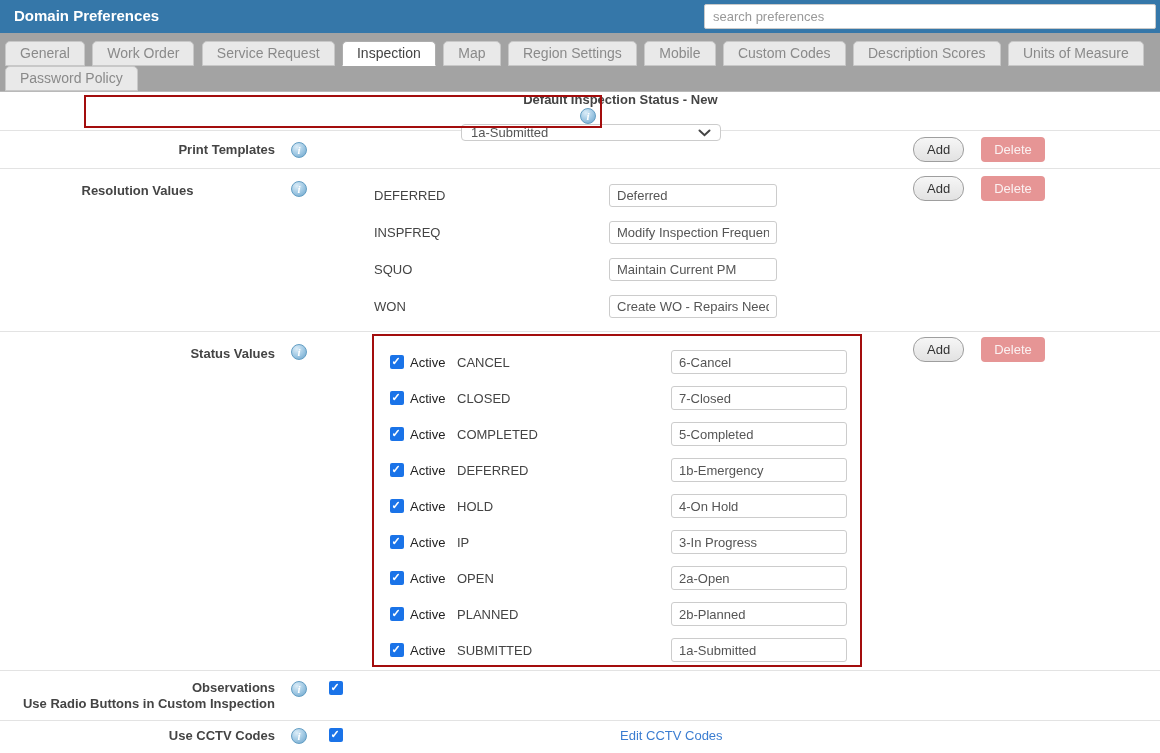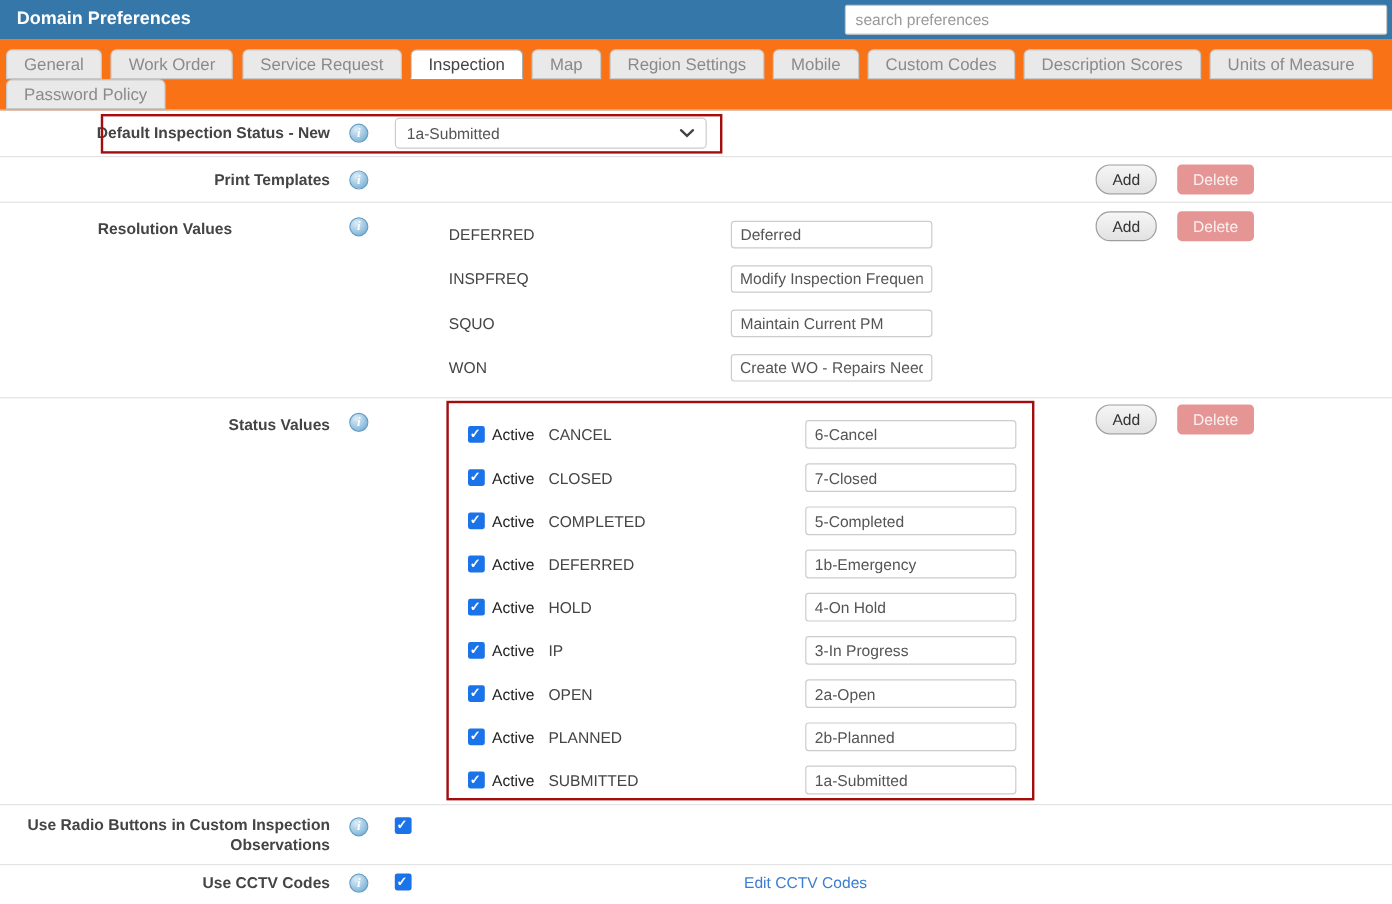--- a/index.html
+++ b/index.html
@@ -9,21 +9,21 @@
 
   
   .hdr { position:relative; height:33px; background:#3577a9; }
   .hdr-title { position:absolute; left:14px; top:7px; color:#fff; font-size:15px; font-weight:bold; }
   .hdr-search { position:absolute; right:4px; top:4px; width:452px; height:25px;
     border:1px solid #c9c9c9; border-radius:2px; padding:0 8px; font-size:13px; color:#ef4444;
     font-family:"Liberation Sans", sans-serif; }
   .hdr-search::placeholder { color:#999; }
 
   
-  .tabs-area { padding:8px 0 0 5px; border-bottom:1px solid #b9b9b9; background:#f97316; }
+  .tabs-area { padding:8px 0 0 5px; border-bottom:1px solid #b9b9b9; background:#a3a3a3; }
   .tab-row { white-space:nowrap; }
   .tab { display:inline-block; line-height:16px; padding:3px 14px 4px; margin-right:3px;
     font-size:14px; color:#8a8a8a; background:#e9e9e9; border:1px solid #c8c8c8;
     border-radius:5px 5px 0 0; cursor:pointer; }
   .tab.active { background:#fff; color:#444; border-color:#adadad; border-bottom-color:#fff; }
 
   
   .frow { position:relative; display:flex; align-items:center; border-bottom:1px solid #e3e3e3; }
   .frow.top { align-items:flex-start; }
   .lbl { width:275px; text-align:right; font-size:13px; font-weight:bold; color:#444; line-height:16px; }
@@ -37,21 +37,21 @@
   .btn-add { background:linear-gradient(#f6f6f6,#e2e2e2); border:1px solid #9e9e9e; border-radius:12px;
     font-size:13px; color:#333; padding:4px 13px; cursor:pointer; font-family:"Liberation Sans", sans-serif; }
   .btn-del { background:#e69595; border:none; border-radius:4px; font-size:13px; color:#fbf1f1;
     padding:5px 13px; cursor:pointer; font-family:"Liberation Sans", sans-serif; }
   .hl { position:absolute; border:2px solid #a30d0d; pointer-events:none; }
   .cbx { width:14px; height:14px; background:#1a73e8; border-radius:2px; flex:0 0 auto;
     position:relative; cursor:pointer; }
   .cbx::after { content:"✓"; position:absolute; left:1.5px; top:-0.5px; color:#fff; font-size:11px; font-weight:bold; }
 
   
-  .r1 { height:39px; }
+  .r1 { height:39px;flex-direction:column; }
   .selbox { margin-left:22px; width:260px; height:26px; border:1px solid #ccc; border-radius:4px;
     display:flex; align-items:center; justify-content:space-between; padding:0 9px; cursor:pointer;
     font-size:13px; color:#555; background:#fff; }
 
   
   .r2 { height:38px; }
 
   
   .r3 { height:163px; }
   .r3 .lbl { padding-top:14px;text-align:center; }
@@ -215,22 +215,22 @@
     </div>
     <div class="actions" style="left:913px; top:5px;">
       <button class="btn-add">Add</button>
       <button class="btn-del">Delete</button>
     </div>
     <div class="hl" style="left:372px; top:2px; width:490px; height:333px;"></div>
   </div>
 
   <div class="frow r5">
     <div class="lbl">
+      <div>Observations</div>
       <div>Use Radio Buttons in Custom Inspection</div>
-      <div>Observations</div>
     </div>
     <div class="info">i</div>
     <span class="cbx cbx-solo"></span>
   </div>
 
   <div class="frow r6">
     <div class="lbl">Use CCTV Codes</div>
     <div class="info">i</div>
     <span class="cbx cbx-solo"></span>
     <a class="link">Edit CCTV Codes</a>

